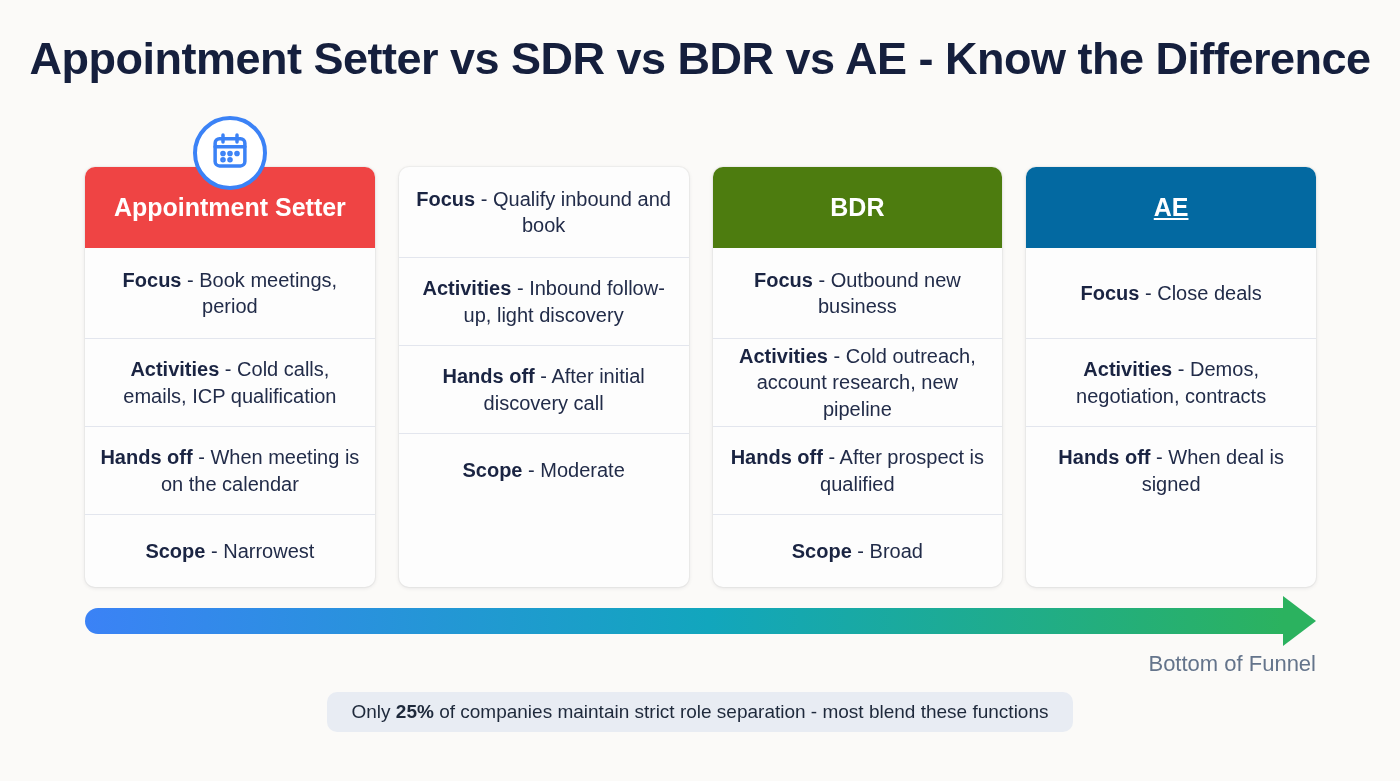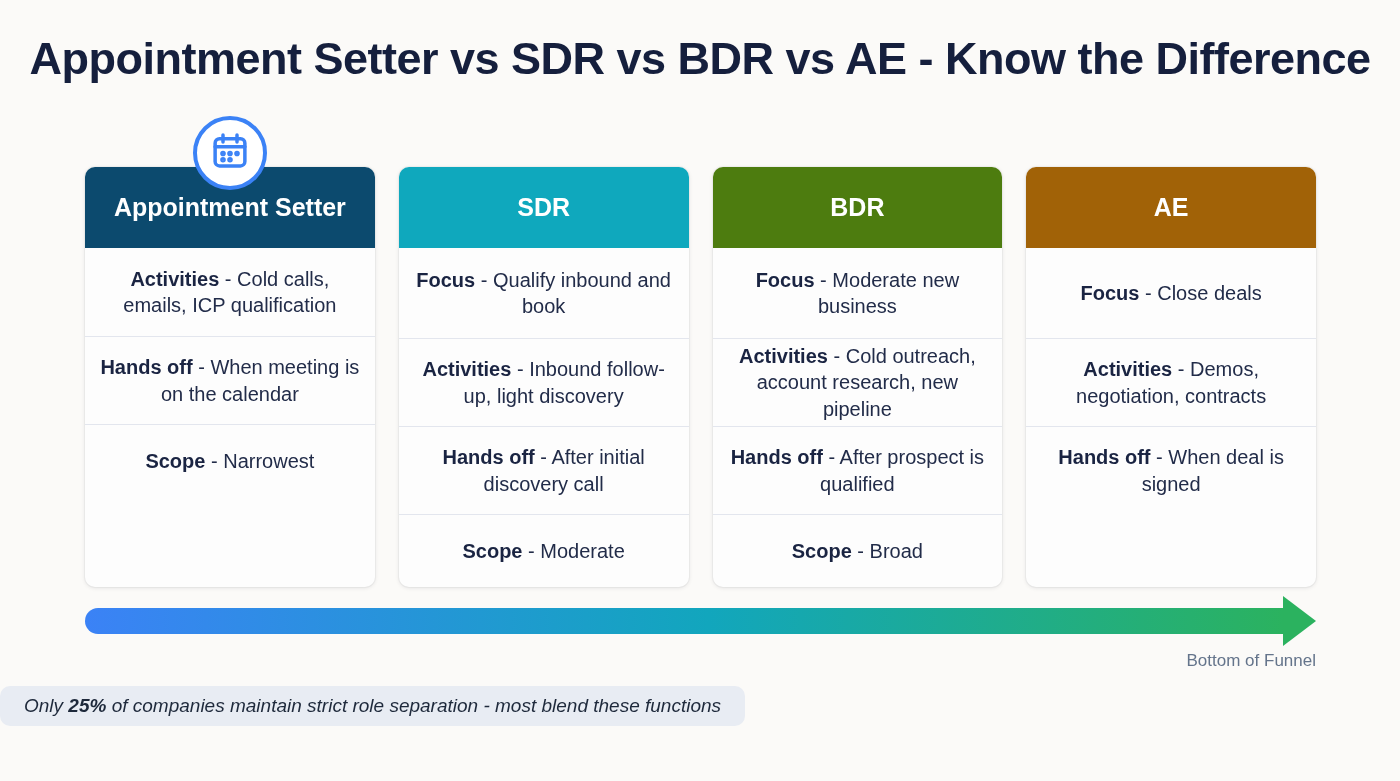--- a/index.html
+++ b/index.html
@@ -101,25 +101,25 @@
   }
   .arrow-head {
     width: 0; height: 0;
     border-top: 25px solid transparent;
     border-bottom: 25px solid transparent;
     border-left: 33px solid #2db462;
   }
   .funnel-bottom-label {
     margin-top: 4px;
     text-align: right;
-    font-size: 17px;
+    font-size: 22px;
     color: #64748b;
   }
 
-  .footer-note-wrap { margin-top: 15px; font-style: italic; }
+  .footer-note-wrap { text-align: center; margin-top: 15px; }
   .footer-note {
     display: inline-block;
     background: #e8ecf3;
     border-radius: 10px;
     padding: 9px 24px;
     font-size: 19px;
     color: #1e293b;
   }
   .footer-note b { font-weight: 700; }
 </style>
@@ -141,72 +141,72 @@
             <line x1="16" y1="2.8" x2="16" y2="6.8"></line>
             <line x1="3.5" y1="9.6" x2="20.5" y2="9.6"></line>
             <circle cx="8" cy="13.4" r="0.6" fill="#3b82f6"></circle>
             <circle cx="12" cy="13.4" r="0.6" fill="#3b82f6"></circle>
             <circle cx="16" cy="13.4" r="0.6" fill="#3b82f6"></circle>
             <circle cx="8" cy="17" r="0.6" fill="#3b82f6"></circle>
             <circle cx="12" cy="17" r="0.6" fill="#3b82f6"></circle>
           </svg>
         </span>
       </div>
-      <div class="card-header" style="background-color: #0c4a6e;">
+      <div class="card-header" style="background-color: #ef4444;">
         <span>Appointment Setter</span>
+      </div>
+      <div class="row row-focus">
+        <div><b>Focus</b><span> - </span><span>Book meetings, period</span></div>
       </div>
       <div class="row row-activities">
         <div><b>Activities</b><span> - </span><span>Cold calls, emails, ICP qualification</span></div>
       </div>
       <div class="row row-handsoff">
         <div><b>Hands off</b><span> - </span><span>When meeting is on the calendar</span></div>
       </div>
       <div class="row row-scope">
         <div><b>Scope</b><span> - </span><span>Narrowest</span></div>
       </div>
     </div>
 
     <div class="card">
-      <div class="card-header" style="background-color: rgb(15, 168, 189);">
-        <span>SDR</span>
-      </div>
       <div class="row row-focus">
         <div><b>Focus</b><span> - </span><span>Qualify inbound and book</span></div>
       </div>
       <div class="row row-activities">
         <div><b>Activities</b><span> - </span><span>Inbound follow-up, light discovery</span></div>
       </div>
       <div class="row row-handsoff">
         <div><b>Hands off</b><span> - </span><span>After initial discovery call</span></div>
       </div>
       <div class="row row-scope">
         <div><b>Scope</b><span> - </span><span>Moderate</span></div>
       </div>
     </div>
 
     <div class="card">
       <div class="card-header" style="background-color: #4d7c0f;">
         <span>BDR</span>
       </div>
       <div class="row row-focus">
-        <div><b>Focus</b><span> - </span><span>Moderate new business</span></div>
+        <div><b>Focus</b><span> - </span><span>Outbound new business</span></div>
       </div>
       <div class="row row-activities">
         <div><b>Activities</b><span> - </span><span>Cold outreach, account research, new pipeline</span></div>
       </div>
       <div class="row row-handsoff">
         <div><b>Hands off</b><span> - </span><span>After prospect is qualified</span></div>
       </div>
       <div class="row row-scope">
         <div><b>Scope</b><span> - </span><span>Broad</span></div>
       </div>
     </div>
 
     <div class="card">
-      <div class="card-header" style="background-color: #a16207;">
+      <div class="card-header" style="background-color: #0369a1; text-decoration: underline;">
         <span>AE</span>
       </div>
       <div class="row row-focus">
         <div><b>Focus</b><span> - </span><span>Close deals</span></div>
       </div>
       <div class="row row-activities">
         <div><b>Activities</b><span> - </span><span>Demos, negotiation, contracts</span></div>
       </div>
       <div class="row row-handsoff">
         <div><b>Hands off</b><span> - </span><span>When deal is signed</span></div>

